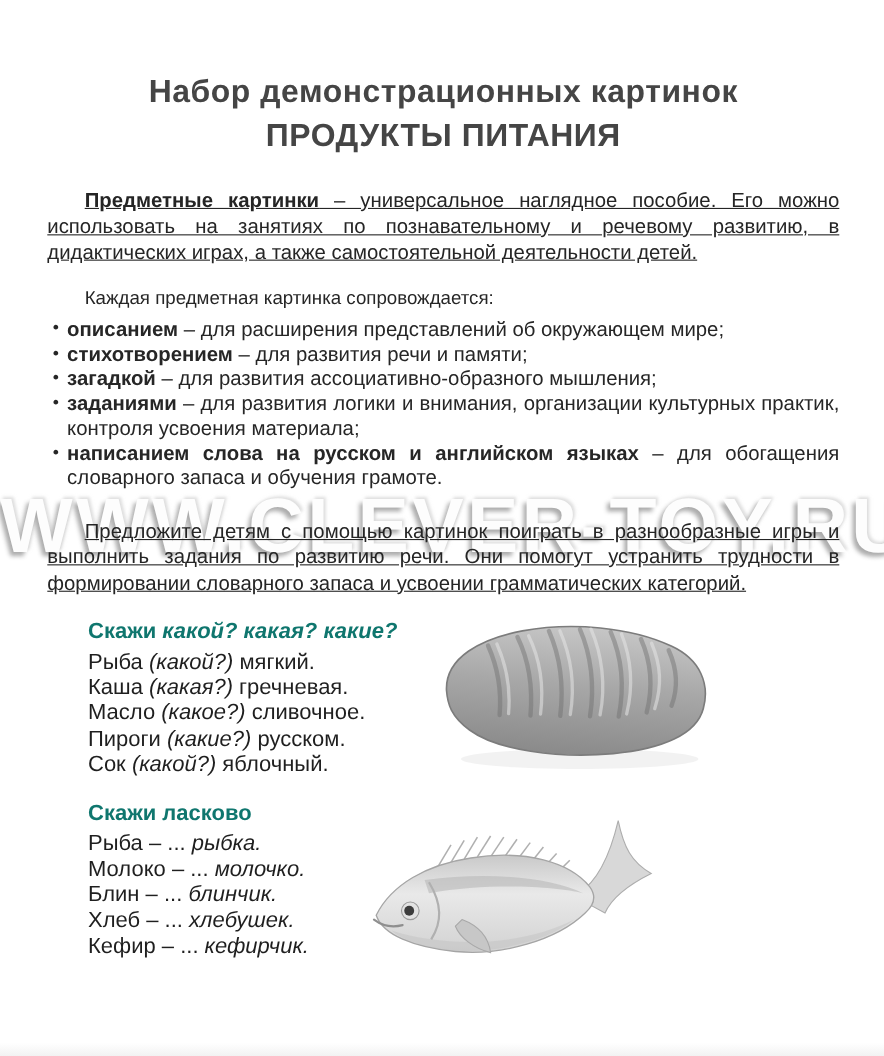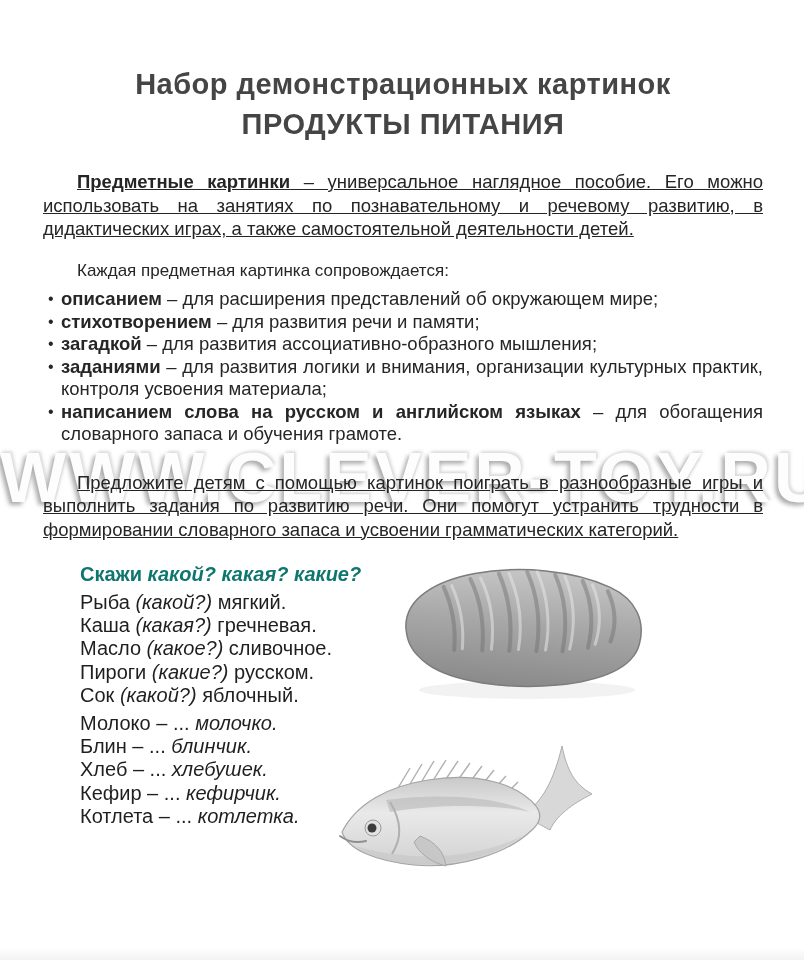--- a/index.html
+++ b/index.html
@@ -114,26 +114,27 @@
       <ul class="say-list">
         <li><span>Рыба</span> <span class="it">(какой?)</span> <span>мягкий.</span></li>
         <li><span>Каша</span> <span class="it">(какая?)</span> <span>гречневая.</span></li>
         <li><span>Масло</span> <span class="it">(какое?)</span> <span>сливочное.</span></li>
         <li><span>Пироги</span> <span class="it">(какие?)</span> <span>русском.</span></li>
         <li><span>Сок</span> <span class="it">(какой?)</span> <span>яблочный.</span></li>
       </ul>
     </div>
 
     <div class="say-block">
+      <div class="say-heading sec2-heading">Скажи ласково</div>
       <ul class="say-list">
+        <li><span>Рыба</span> <span>– ...</span> <span class="it">рыбка.</span></li>
         <li><span>Молоко</span> <span>– ...</span> <span class="it">молочко.</span></li>
         <li><span>Блин</span> <span>– ...</span> <span class="it">блинчик.</span></li>
         <li><span>Хлеб</span> <span>– ...</span> <span class="it">хлебушек.</span></li>
         <li><span>Кефир</span> <span>– ...</span> <span class="it">кефирчик.</span></li>
-        <li><span>Котлета</span> <span>– ...</span> <span class="it">котлетка.</span></li>
       </ul>
     </div>
 
   </div>
 
   <div class="figure bread-figure">
     <svg width="265" height="145" viewBox="0 0 265 145" xmlns="http://www.w3.org/2000/svg">
       <defs>
         <linearGradient id="breadG" x1="0" y1="0" x2="0" y2="1">
           <stop offset="0" stop-color="#c6c6c6"></stop>

